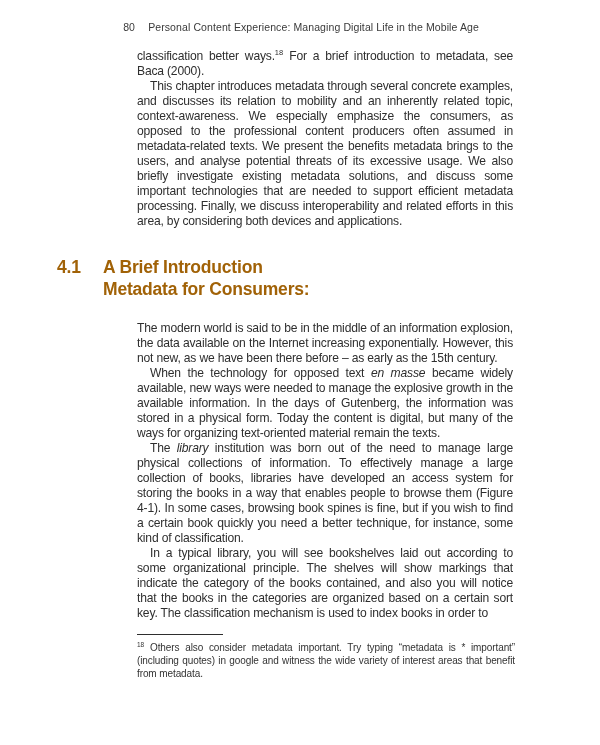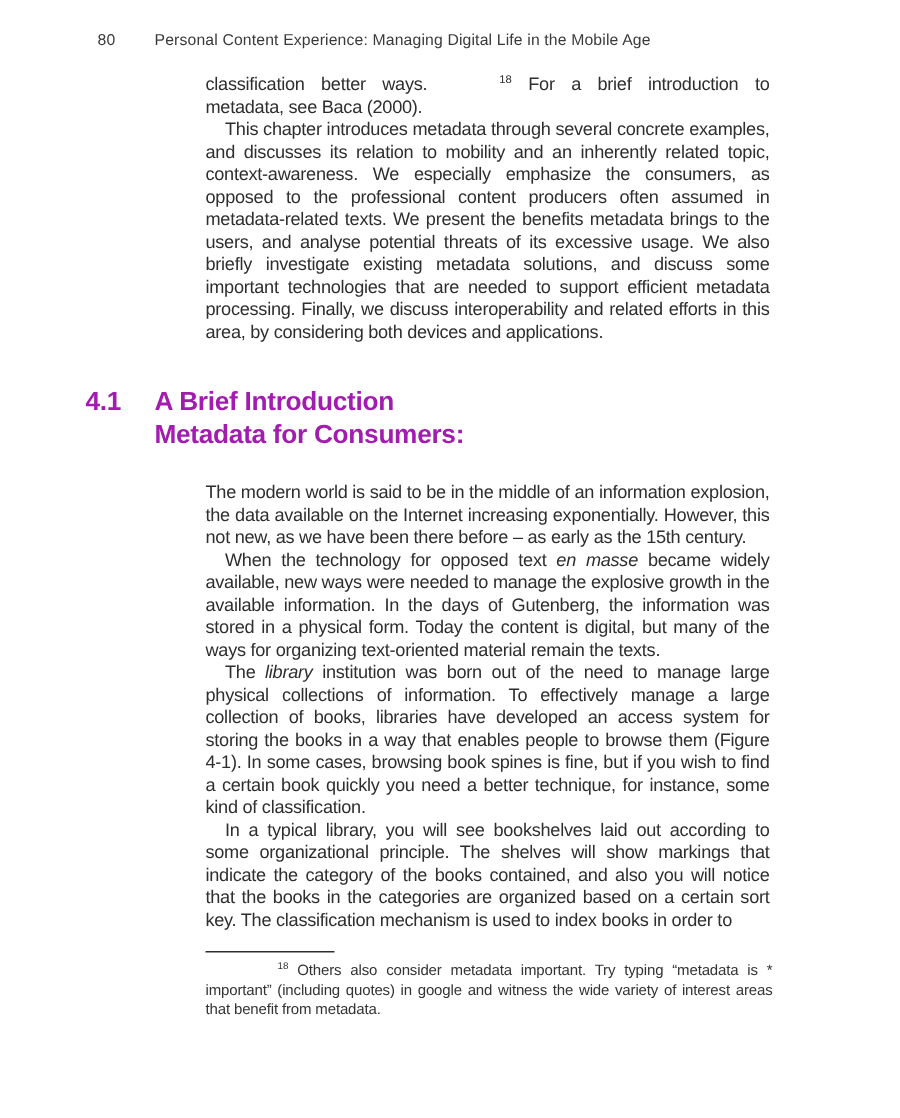--- a/index.html
+++ b/index.html
@@ -8,39 +8,40 @@
     background:#ffffff;
     font-family:"Liberation Sans", sans-serif;
     color:#2e2e2e;
     position:relative;
     overflow:hidden;
   }
   .page-header {
     position:absolute; top:21px; left:65px; right:76px;
     font-size:10.5px; letter-spacing:0.1px; color:#3a3a3a;
     white-space:nowrap;
+    text-align:center;
   }
   .page-number { display:inline-block; width:38px; }
   .text-col {
     position:absolute; left:137px; width:376px;
     font-size:12.1px; line-height:15px;
     letter-spacing:-0.18px;
     text-align:justify;
     color:#2e2e2e;
   }
   .intro-block { top:49px; }
   .body-block  { top:321px; }
   .text-col p { margin:0; }
   .text-col p.indent { text-indent:13px; }
   sup.fn-ref {
-    font-size:7.5px; line-height:0; vertical-align:super; letter-spacing:0;margin-left:48px;
+    font-size:7.5px; line-height:0; vertical-align:super; letter-spacing:0;
   }
   .section-heading {
     position:absolute; top:256px; left:57px; right:60px;
-    font-weight:bold; color:#a21caf;
+    font-weight:bold; color:#a16207;
     font-size:17.5px; line-height:22px; letter-spacing:-0.2px;
   }
   .section-number { position:absolute; left:0; top:0; }
   .section-title { margin-left:46px; }
   .footnote {
     position:absolute; top:634px; left:137px; width:378px;
     font-size:10px; line-height:13px; letter-spacing:-0.1px;
     text-align:justify; color:#333333;
   }
   .footnote-rule {

